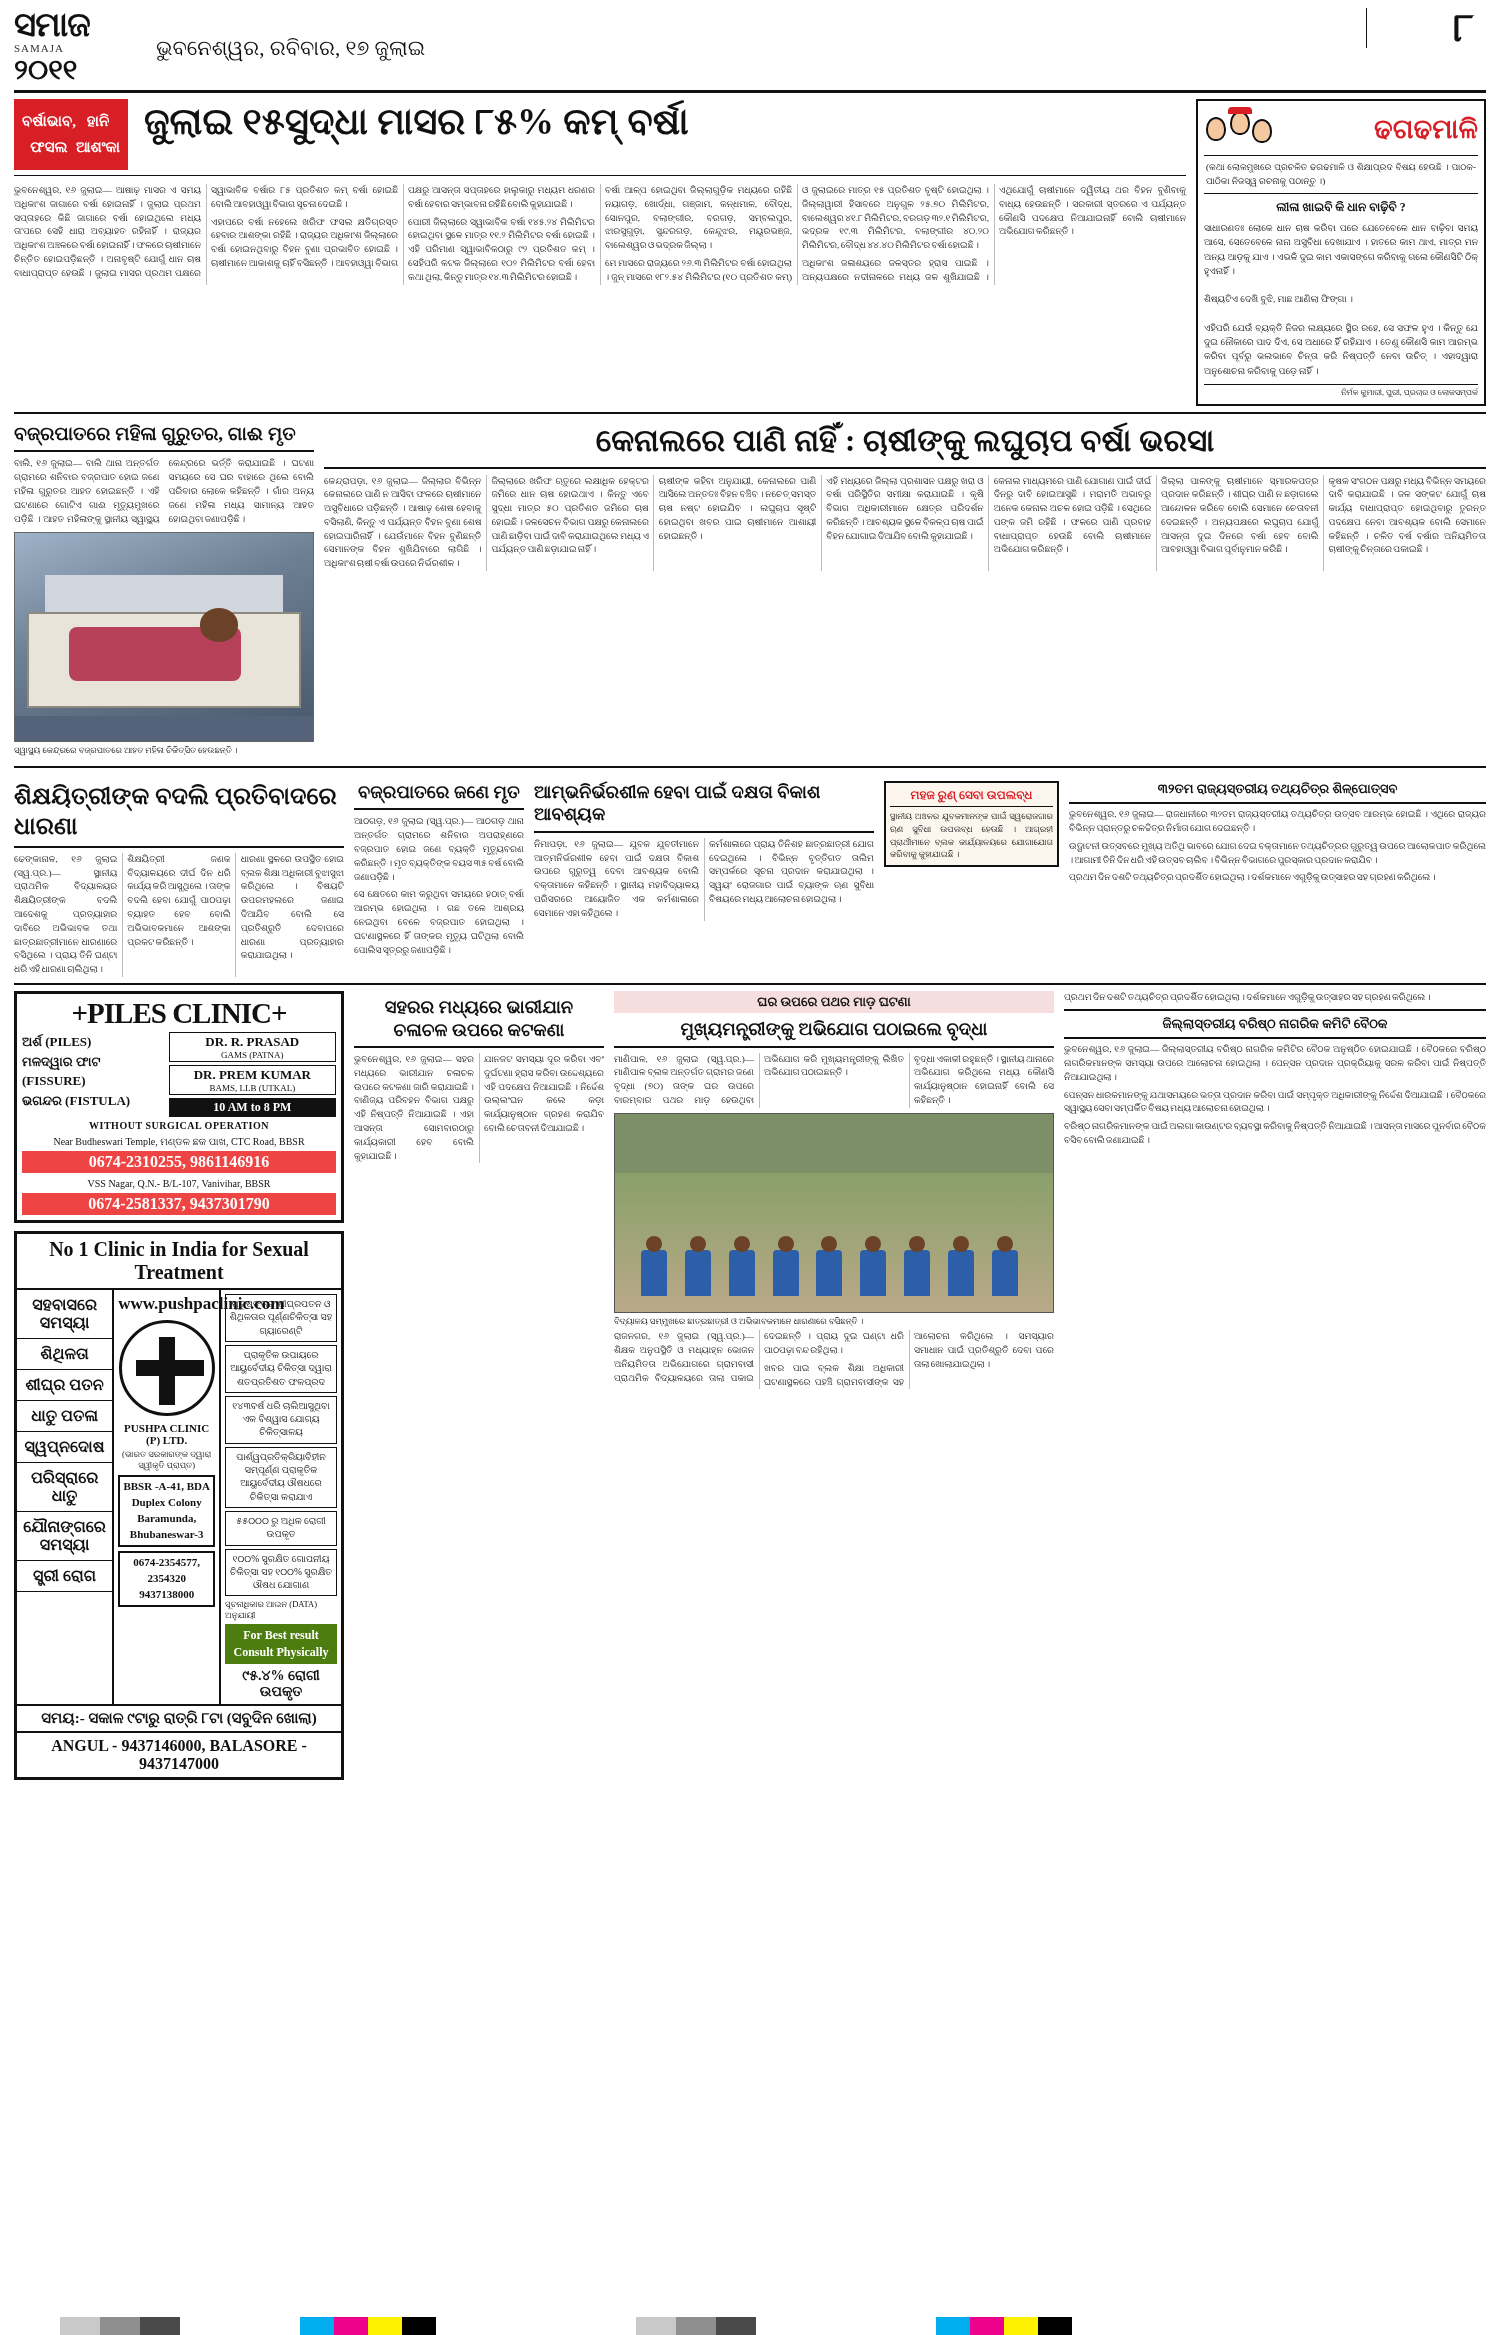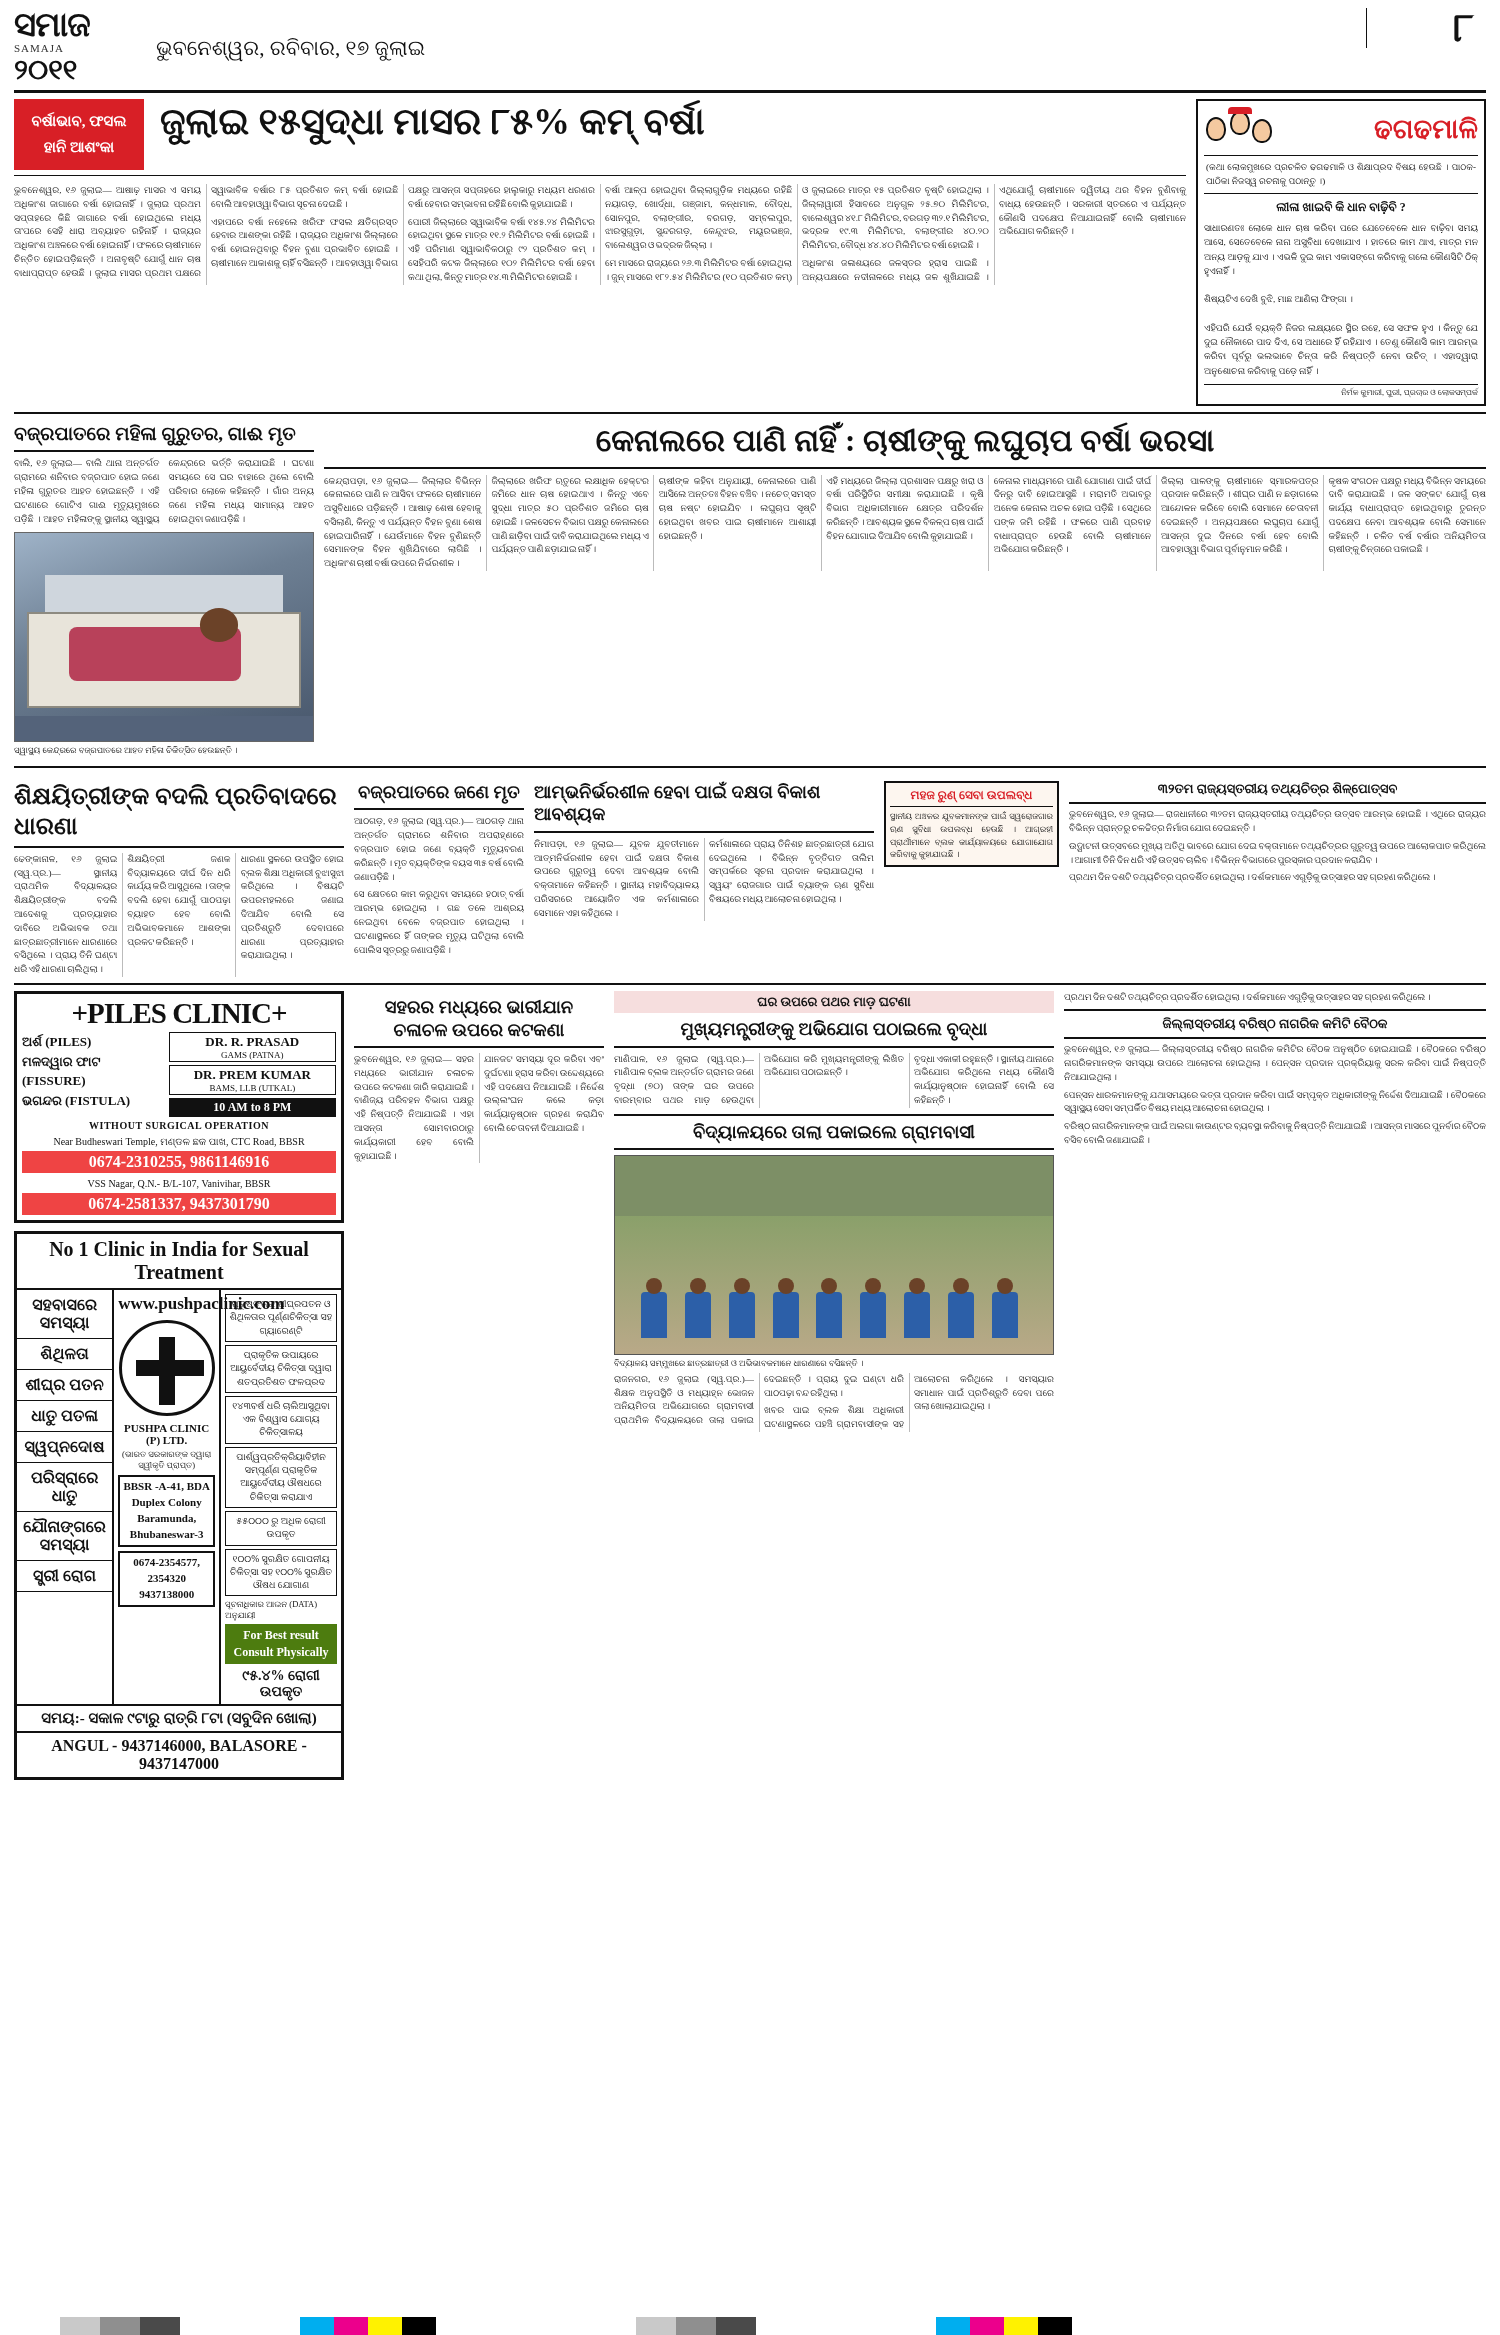--- a/index.html
+++ b/index.html
@@ -36,22 +36,22 @@
     font-family:"Liberation Serif", serif; word-spacing:-1px;
   }
   .body-txt p { margin:0 0 4px 0; }
 
   
   .lead-wrap { display:flex; gap:10px; margin-top:6px; }
   .lead-left { flex:1; }
   .lead-head-row { display:flex; align-items:stretch; gap:10px; }
   .kicker {
     background:#d81f26; color:#fff; font-weight:bold; font-size:15px;
-    padding:10px 8px; width:130px; text-align:center; line-height:1.7;
-    display:flex; flex-direction:column; justify-content:center;
+    padding:10px 8px; width:114px; text-align:center; line-height:1.7;
+    display:flex; justify-content:center;
   }
   .lead-headline {
     flex:1; font-size:37px; font-weight:bold; line-height:1.25; padding-left:6px;
   }
   .lead-cols { margin-top:8px; column-count:6; }
 
   
   .side-box { width:290px; border:2px solid #111; padding:6px; }
   .side-head { display:flex; align-items:center; gap:6px; border-bottom:1px solid #111; padding-bottom:4px; }
   .side-title { color:#d81f26; font-size:27px; font-weight:bold; line-height:1; flex:1; text-align:right; }
@@ -357,21 +357,20 @@
       </div>
     </div>
 
     <div style="width:440px;">
       <div style="background:#f6dede; text-align:center; font-size:13px; font-weight:bold; padding:3px;">ଘର ଉପରେ ପଥର ମାଡ଼  ଘଟଣା</div>
       <div class="blk-head center sm">ମୁଖ୍ୟମନ୍ତ୍ରୀଙ୍କୁ ଅଭିଯୋଗ ପଠାଇଲେ ବୃଦ୍ଧା</div>
       <div class="body-txt cols" style="column-count:3; margin-top:5px;">
         <p>ମାଣିପାଳ, ୧୬ ଜୁଲାଇ (ସ୍ୱ.ପ୍ର.)— ମାଣିପାଳ ବ୍ଲକ ଅନ୍ତର୍ଗତ ଗ୍ରାମର ଜଣେ ବୃଦ୍ଧା (୭୦) ତାଙ୍କ ଘର ଉପରେ ବାରମ୍ବାର ପଥର ମାଡ଼ ହେଉଥିବା ଅଭିଯୋଗ କରି ମୁଖ୍ୟମନ୍ତ୍ରୀଙ୍କୁ ଲିଖିତ ଅଭିଯୋଗ ପଠାଇଛନ୍ତି ।</p>
         <p>ବୃଦ୍ଧା ଏକାକୀ ରହୁଛନ୍ତି । ସ୍ଥାନୀୟ ଥାନାରେ ଅଭିଯୋଗ କରିଥିଲେ ମଧ୍ୟ କୌଣସି କାର୍ଯ୍ୟାନୁଷ୍ଠାନ ହୋଇନାହିଁ ବୋଲି ସେ କହିଛନ୍ତି ।</p>
       </div>
-      <div class="blk-head center sm" style="border-top:2px solid #111; margin-top:6px;">ବିଦ୍ୟାଳୟରେ ତାଲା ପକାଇଲେ ଗ୍ରାମବାସୀ</div>
       <div class="photo-school" style="height:200px; margin-top:5px;">
         <div class="wall"></div>
         <div class="kid" style="left:6%"></div>
           <div class="kid" style="left:16%"></div>
         <div class="kid" style="left:26%"></div>
           <div class="kid" style="left:36%"></div>
         <div class="kid" style="left:46%"></div>
           <div class="kid" style="left:56%"></div>
         <div class="kid" style="left:66%"></div>
           <div class="kid" style="left:76%"></div>

